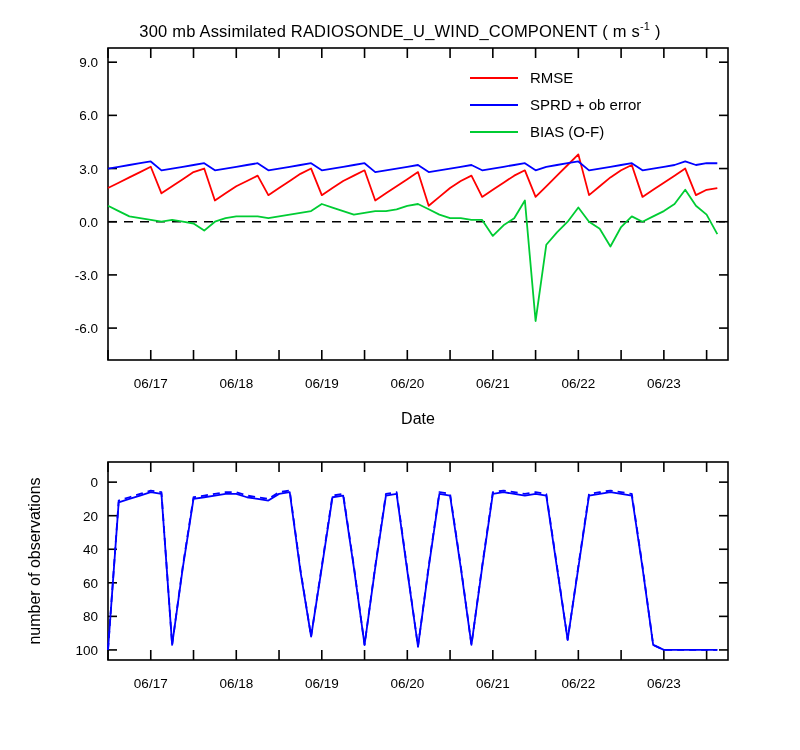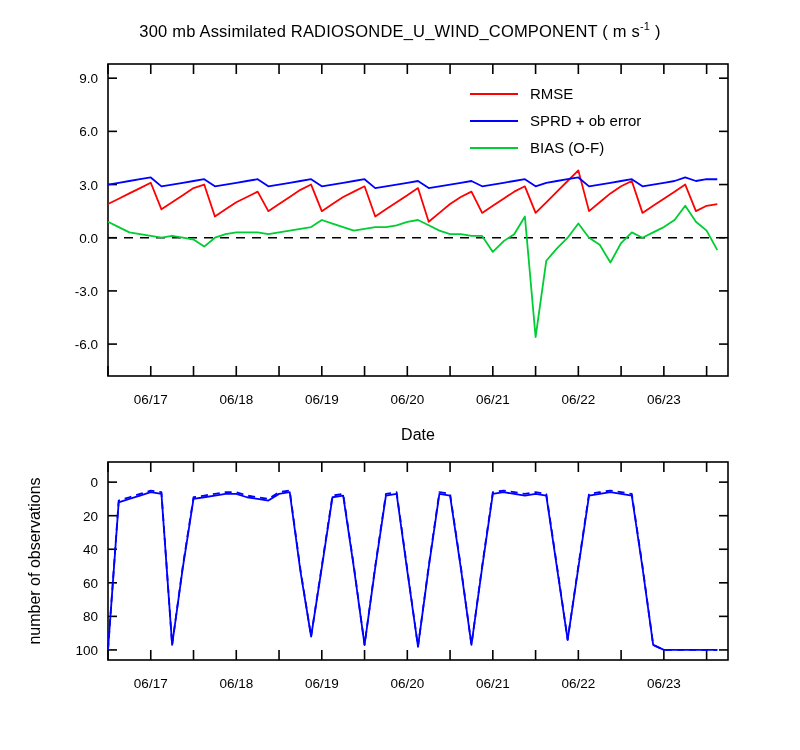--- a/index.html
+++ b/index.html
@@ -31,21 +31,21 @@
     letter-spacing: 0.2px;
   }
   .title sup {
     font-size: 11px;
     vertical-align: super;
   }
   .panel {
     position: absolute;
   }
   #top-panel {
-    left: 0; top: 46px;
+    left: 0; top: 30px;
     width: 800px; height: 400px;
   }
   #bottom-panel {
     left: 0; top: 452px;
     width: 800px; height: 298px;
   }
   svg { display: block; }
   .axis-label {
     font-size: 16px;
   }

